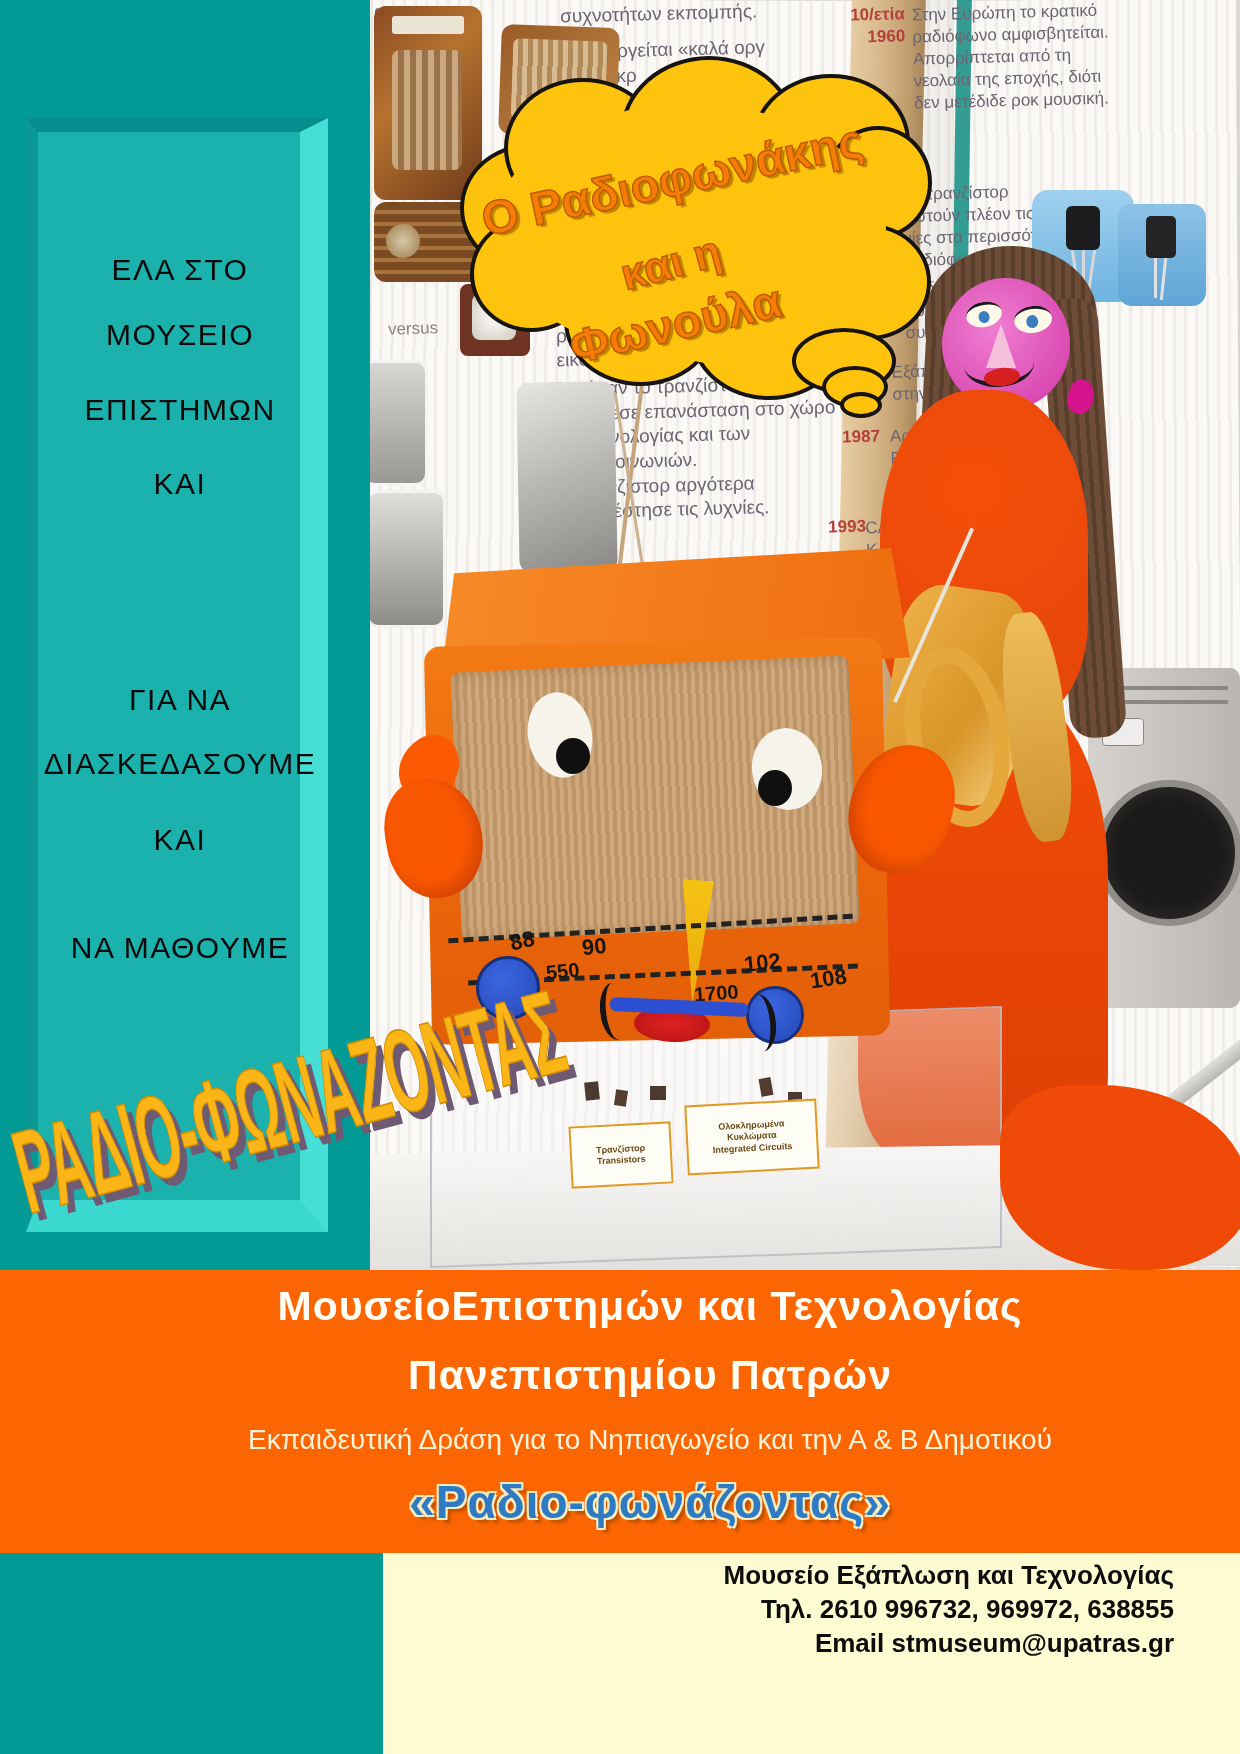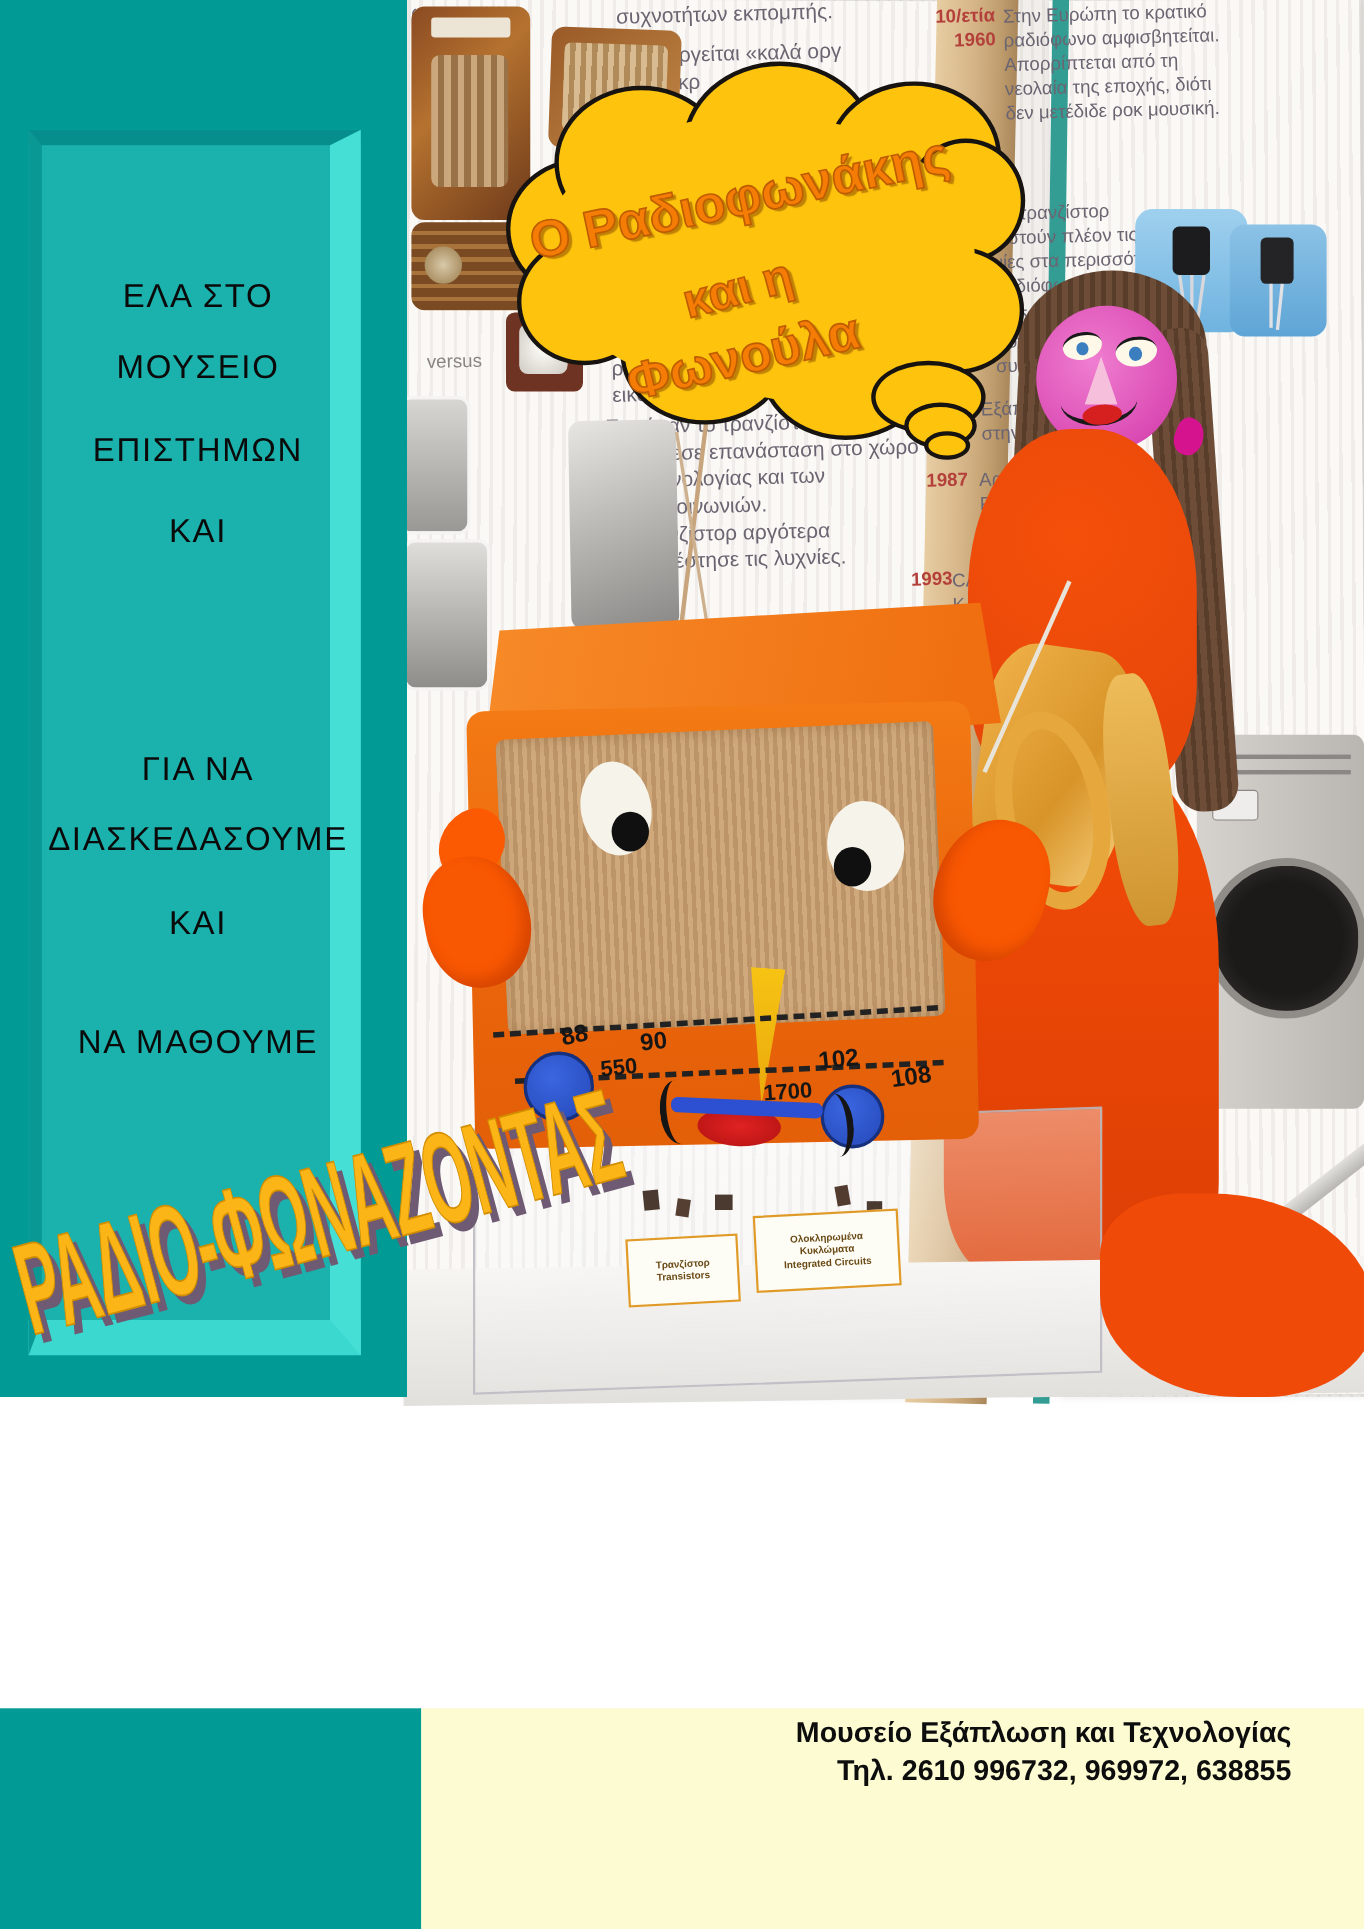--- a/index.html
+++ b/index.html
@@ -247,21 +247,28 @@
   <span class="sideline" style="top:253px;">ΕΛΑ ΣΤΟ</span>
   <span class="sideline" style="top:393px;">ΕΠΙΣΤΗΜΩΝ</span>
   <span class="sideline" style="top:467px;">ΚΑΙ</span>
   <span class="sideline" style="top:747px;">ΔΙΑΣΚΕΔΑΣΟΥΜΕ</span>
   <span class="sideline" style="top:683px;">ΓΙΑ ΝΑ</span>
   <span class="sideline" style="top:823px;">ΚΑΙ</span>
   <span class="sideline" style="top:931px;">ΝΑ ΜΑΘΟΥΜΕ</span>
 
   <div class="wordart">ΡΑΔΙΟ-ΦΩΝΑΖΟΝΤΑΣ</div>
 
+  <div class="abs band">
+    <div class="band-t band-title" style="top:13px;">ΜουσείοΕπιστημών και Τεχνολογίας</div>
+    <div class="band-t band-title" style="top:82px;">Πανεπιστημίου Πατρών</div>
+    <div class="band-t band-sub" style="top:154px;">Εκπαιδευτική Δράση για το Νηπιαγωγείο και την Α &amp; Β Δημοτικού</div>
+    <div class="band-t band-program" style="top:205px;">«Ραδιο-φωνάζοντας»</div>
+  </div>
 
   <div class="abs bottom-teal"></div>
   <div class="abs bottom-cream"></div>
   <div class="contact">
     <div>Μουσείο Εξάπλωση και Τεχνολογίας</div>
     <div>Τηλ. 2610 996732, 969972, 638855</div>
+    <div>Email stmuseum@upatras.gr</div>
   </div>
 
 </div>
 
 </body></html>

